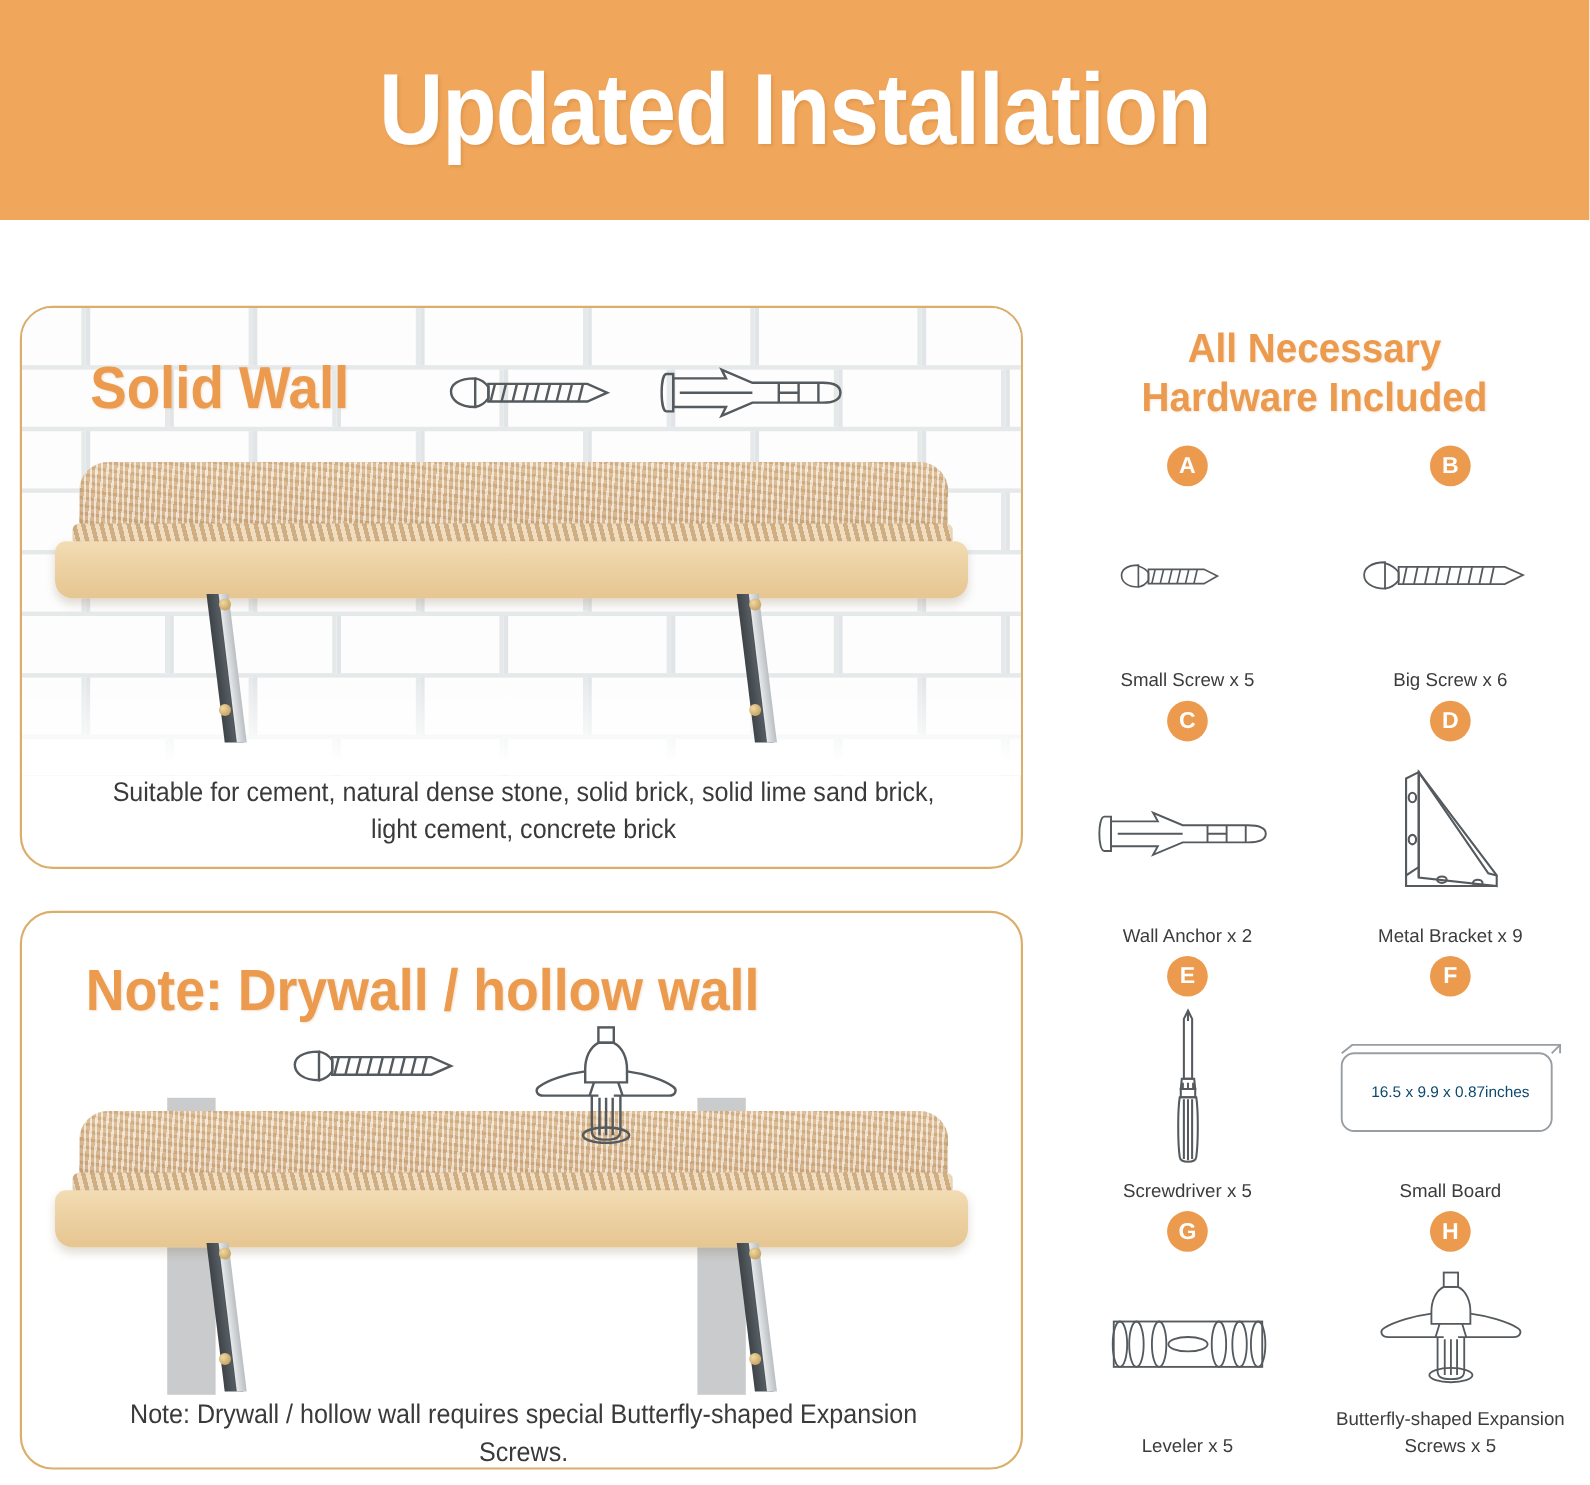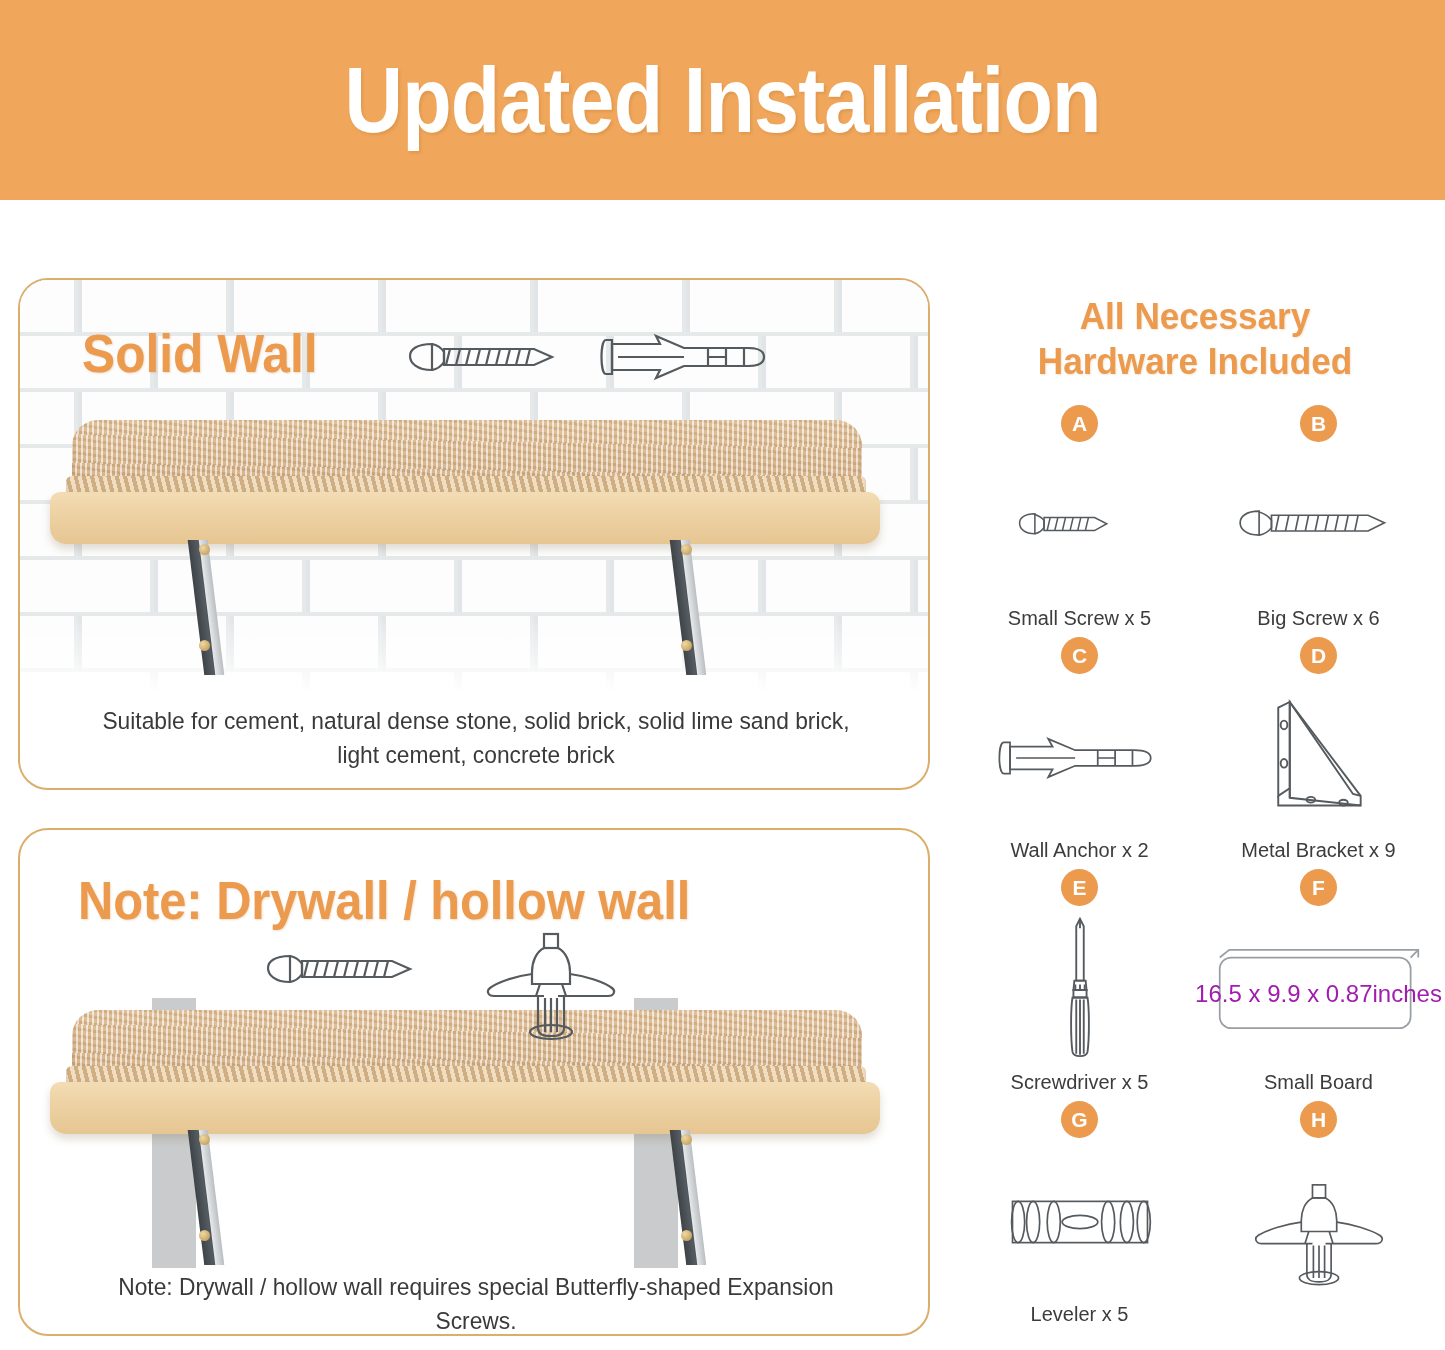--- a/index.html
+++ b/index.html
@@ -168,29 +168,29 @@
     margin-bottom: 4px;
     flex: none;
   }
   .hw-art {
     flex: 1;
     display: flex; align-items: center; justify-content: center;
     width: 100%;
   }
   .hw-label {
     color: #3c3c3c;
-    font-size: 20px;
+    font-size: 17px;
     line-height: 25px;
     text-align: center;
     padding-bottom: 6px;
   }
   .board-dim {
     position: absolute;
-    color: #a21caf;
-    font-size: 24px;
+    color: #0c4a6e;
+    font-size: 14px;
     white-space: nowrap;
   }
   svg { display: block; }
 </style>
 </head>
 <body>
 
 <div class="banner">
   <div class="banner-title">Updated Installation</div>
 </div>
@@ -483,15 +483,16 @@
         <rect x="68" y="2" width="14" height="14"></rect>
         <path d="M68 16 C60 20 56 30 56 40 L56 52 L94 52 L94 40 C94 30 90 20 82 16 Z"></path>
         <path d="M56 42 C40 44 20 50 10 56 C5 59 7 65 14 65 L68 65"></path>
         <path d="M94 42 C110 44 130 50 140 56 C145 59 143 65 136 65 L82 65"></path>
         <path d="M64 52 L60 65 M86 52 L90 65"></path>
         <path d="M62 65 L62 98 C62 104 66 106 75 106 C84 106 88 104 88 98 L88 65"></path>
         <ellipse cx="75" cy="102" rx="21" ry="7"></ellipse>
         <path d="M69 67 L69 102 M75 67 L75 102 M81 67 L81 102"></path>
       </svg>
     </div>
+    <div class="hw-label">Butterfly-shaped Expansion Screws x 5</div>
   </div>
 
 </div>
 
 </body></html>

